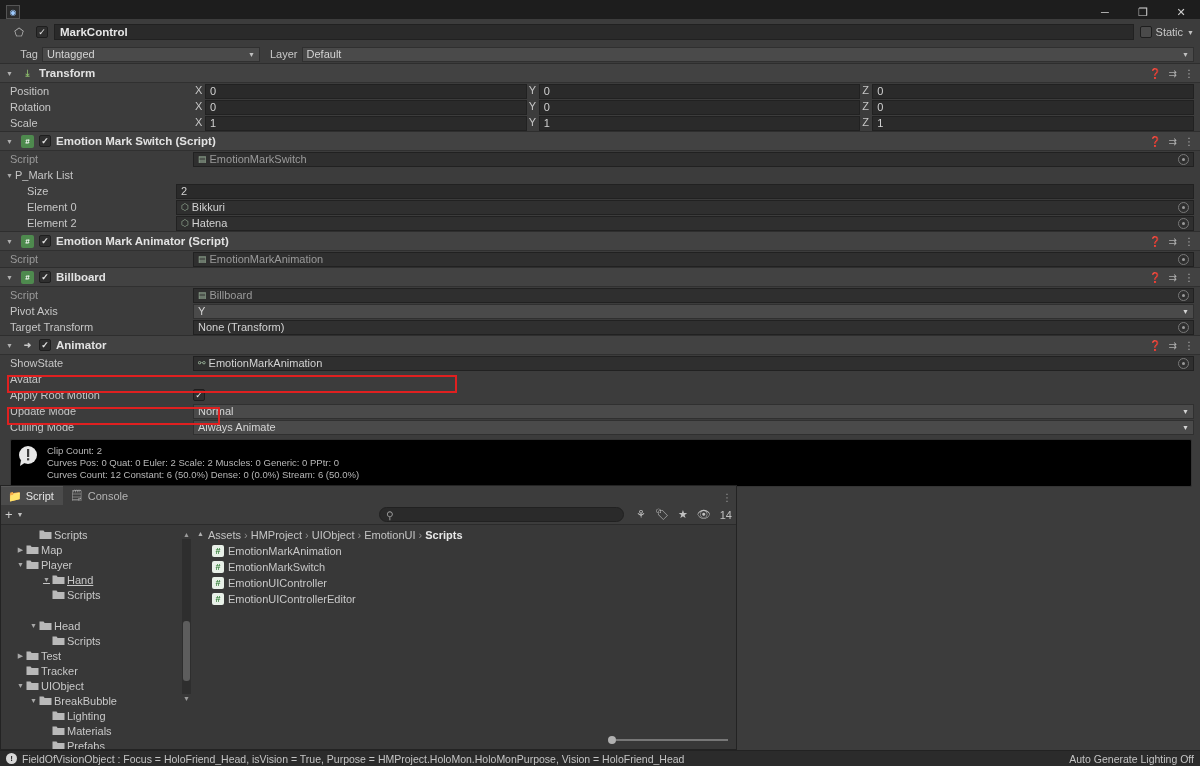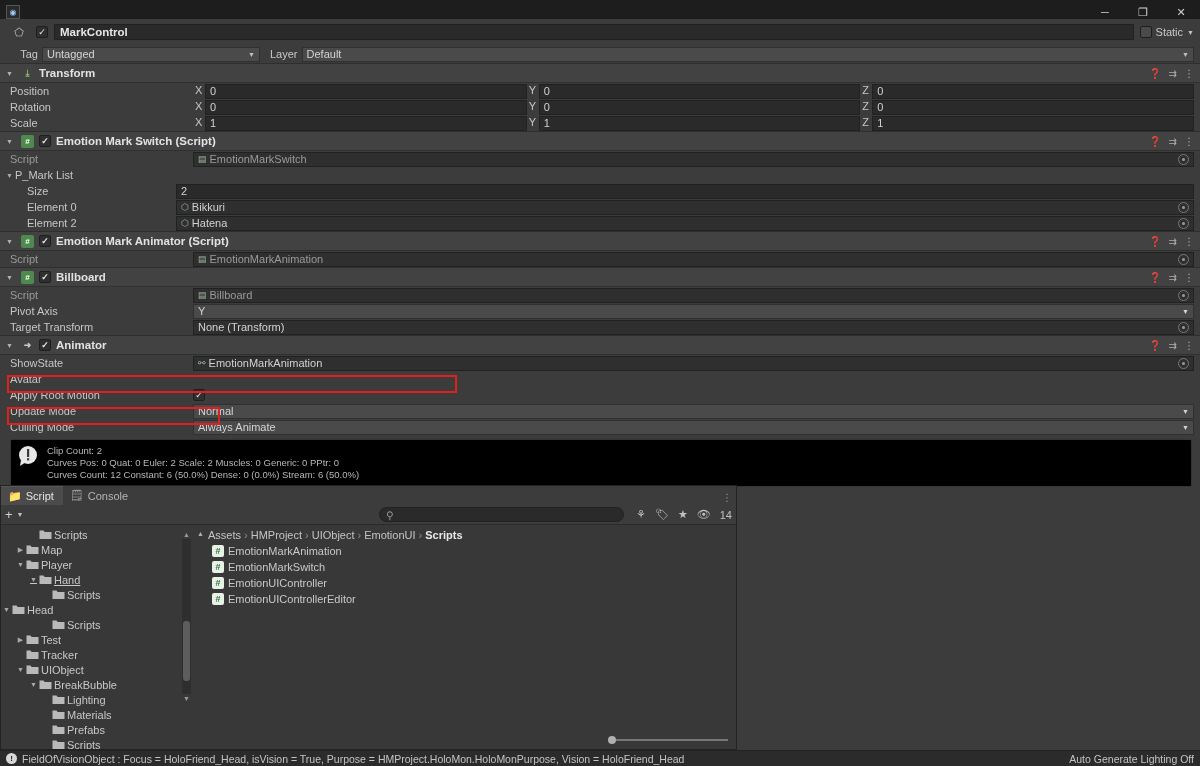--- a/index.html
+++ b/index.html
@@ -789,39 +789,39 @@
         </div>
         <div class="trow" style="padding-left: 14px;">
           <span class="twist">▼</span>
           <span class="gicon">
             <svg class="folder" viewBox="0 0 13 11">
               <path d="M0.5 1.5 h4 l1.2 1.4 h6.8 v7 h-12 z" fill="#b9b9b9"></path>
             </svg>
           </span>
           <span>Player</span>
         </div>
-        <div class="trow" style="padding-left: 27px; text-decoration: underline;">
+        <div class="trow" style="padding-left: 40px; text-decoration: underline;">
           <span class="twist">▼</span>
           <span class="gicon">
             <svg class="folder" viewBox="0 0 13 11">
               <path d="M0.5 1.5 h4 l1.2 1.4 h6.8 v7 h-12 z" fill="#b9b9b9"></path>
             </svg>
           </span>
           <span>Hand</span>
         </div>
         <div class="trow" style="padding-left: 40px;">
           <span class="twist"></span>
           <span class="gicon">
             <svg class="folder" viewBox="0 0 13 11">
               <path d="M0.5 1.5 h4 l1.2 1.4 h6.8 v7 h-12 z" fill="#b9b9b9"></path>
             </svg>
           </span>
           <span>Scripts</span>
         </div>
-        <div class="trow" style="">
+        <div class="trow" style="padding-left: 27px; margin-top: 16px;">
           <span class="twist">▼</span>
           <span class="gicon">
             <svg class="folder" viewBox="0 0 13 11">
               <path d="M0.5 1.5 h4 l1.2 1.4 h6.8 v7 h-12 z" fill="#b9b9b9"></path>
             </svg>
           </span>
           <span>Head</span>
         </div>
         <div class="trow" style="padding-left: 40px;">
           <span class="twist"></span>

